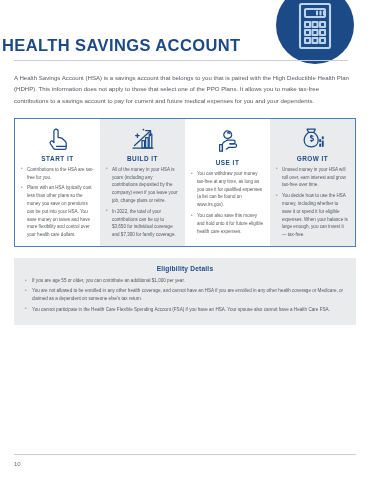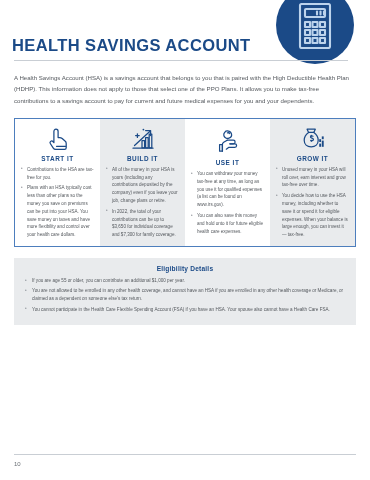--- a/index.html
+++ b/index.html
@@ -16,21 +16,21 @@
   
   .badge-circle{
     position:absolute;top:-14px;right:16px;
     width:78px;height:78px;border-radius:50%;
     background:#1b4a87;
     display:flex;align-items:center;justify-content:center;
   }
   .badge-circle svg{display:block;}
 
   
-  .title-wrap{position:absolute;left:12px;top:36px;width:270px;}
+  .title-wrap{position:absolute;left:2px;top:36px;width:270px;}
   .page-title{
     font-size:16.5px;font-weight:bold;letter-spacing:.4px;
     color:#1b4a87;margin:0 0 5px 0;line-height:1.1;
   }
   .title-rule{height:1px;background:#c9ced4;width:334px;}
 
   
   .intro{
     position:absolute;left:14px;top:66px;width:340px;
     font-size:6.1px;line-height:1.85;color:#55595e;

